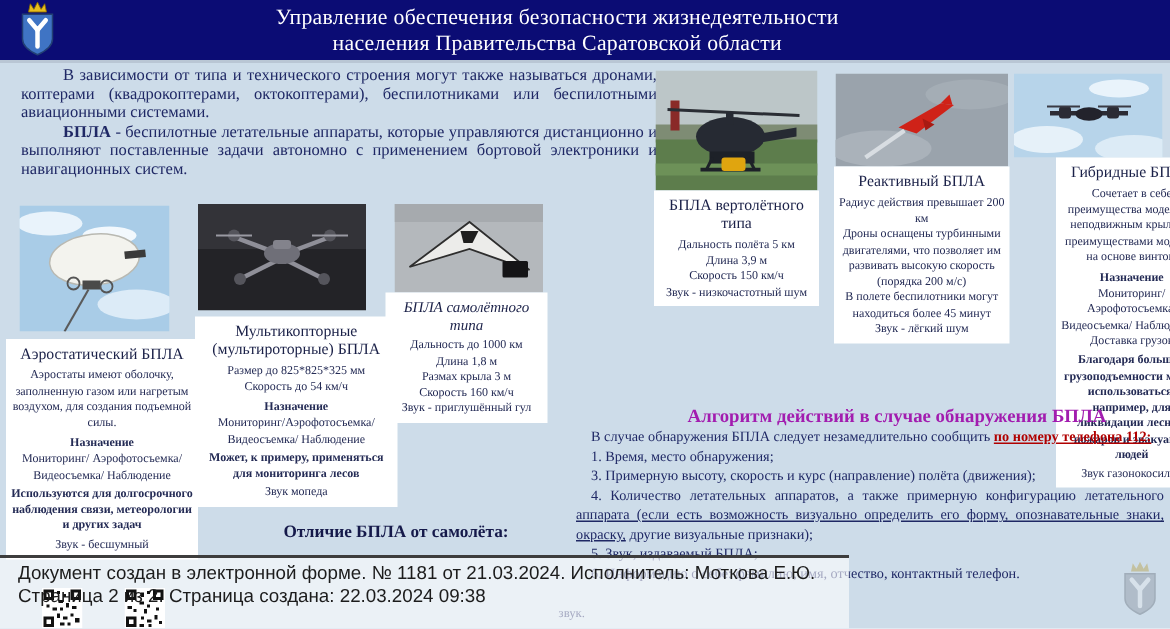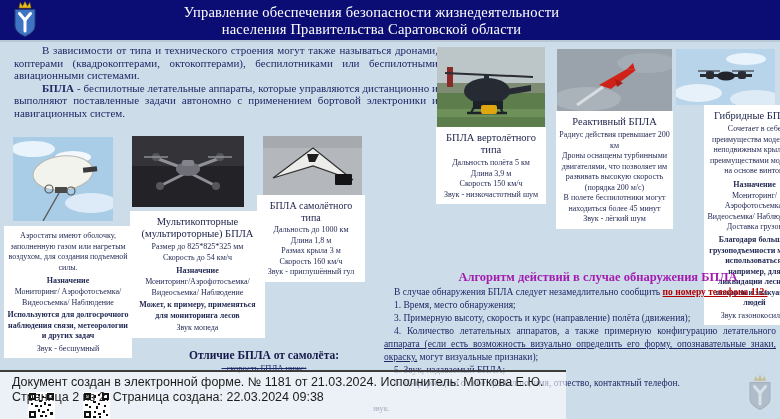--- a/index.html
+++ b/index.html
@@ -74,20 +74,21 @@
     <ellipse cx="78" cy="66" rx="26" ry="10" fill="#dcebf7"></ellipse>
     <ellipse cx="60" cy="20" rx="18" ry="6" fill="#f2f8fd"></ellipse>
     <ellipse cx="50" cy="36" rx="30" ry="17" fill="#f3f3ee" stroke="#b9b9b2" stroke-width="1" transform="rotate(-6 50 36)"></ellipse>
     <rect x="70" y="30" width="14" height="5" fill="#3a3a3a" transform="rotate(-6 77 32)"></rect>
     <rect x="42" y="50" width="12" height="6" fill="#4a4a4a"></rect>
     <line x1="46" y1="56" x2="30" y2="84" stroke="#5a5a5a" stroke-width="1.4"></line>
     <circle cx="36" cy="52" r="4" fill="none" stroke="#555555" stroke-width="1.2"></circle>
     <circle cx="58" cy="54" r="4" fill="none" stroke="#555555" stroke-width="1.2"></circle>
   </svg>
   <div class="abs card" style="left:4px;top:226px;width:128px;">
+    <div class="card-title">Аэростатический БПЛА</div>
     <div class="card-text">Аэростаты имеют оболочку, заполненную газом или нагретым воздухом, для создания подъемной силы.</div>
     <div class="card-label">Назначение</div>
     <div class="card-text">Мониторинг/ Аэрофотосъемка/ Видеосъемка/ Наблюдение</div>
     <div class="card-text bold">Используются для долгосрочного наблюдения связи, метеорологии и других задач</div>
     <div class="card-text">Звук - бесшумный</div>
   </div>
 
   <svg class="abs photo" style="left:132px;top:136px;" width="112" height="71" viewBox="0 0 112 71">
     <rect width="112" height="71" fill="#232327"></rect>
     <rect width="112" height="30" fill="#333338"></rect>
@@ -117,21 +118,21 @@
   </div>
 
   <svg class="abs photo" style="left:263px;top:136px;" width="99" height="59" viewBox="0 0 99 59">
     <rect width="99" height="59" fill="#b4b8bc"></rect>
     <rect width="99" height="12" fill="#a6aaae"></rect>
     <polygon points="10,42 50,12 90,44 50,30" fill="#ececea" stroke="#2e2e2e" stroke-width="1.2"></polygon>
     <polygon points="44,18 56,18 52,26 46,26" fill="#1e1e1e"></polygon>
     <rect x="72" y="38" width="17" height="11" rx="1" fill="#141416"></rect>
   </svg>
   <div class="abs card" style="left:257px;top:195px;width:108px;">
-    <div class="card-title" style="font-size:10px;">БПЛА самолётного типа</div>
+    <div class="card-title" style="font-size:10px;font-style:italic;">БПЛА самолётного типа</div>
     <div class="card-text">Дальность до 1000 км
 Длина 1,8 м
 Размах крыла 3 м
 Скорость 160 км/ч
 Звук - приглушённый гул</div>
   </div>
 
   <svg class="abs photo" style="left:437px;top:47px;" width="108" height="80" viewBox="0 0 108 80">
     <rect width="108" height="46" fill="#bcc6c8"></rect>
     <rect y="36" width="108" height="12" fill="#7e8c74"></rect>
@@ -188,29 +189,28 @@
   <div class="abs card" style="left:704px;top:105px;width:101px;">
     <div class="card-title">Гибридные БПЛА</div>
     <div class="card-text">Сочетает в себе преимущества моделей с неподвижным крылом с преимуществами моделей на основе винтов.</div>
     <div class="card-label">Назначение</div>
     <div class="card-text">Мониторинг/Аэрофотосъемка/ Видеосъемка/ Наблюдение/ Доставка грузов</div>
     <div class="card-text bold">Благодаря большой грузоподъемности может использоваться, например, для ликвидации лесных пожаров и эвакуации людей</div>
     <div class="card-text">Звук газонокосилки</div>
   </div>
 
   <div id="diff-title" class="abs">Отличие БПЛА от самолёта:</div>
-  <div id="diff-item1" class="abs">- скорость БПЛА ниже;</div>
   <div id="diff-last" class="abs">звук.</div>
 
   <div id="algo" class="abs">
     <div id="algo-title">Алгоритм действий в случае обнаружения БПЛА</div>
     <p class="algo-item"><span>В случае обнаружения БПЛА следует незамедлительно сообщить </span><span class="phone">по номеру телефона 112:</span></p>
     <p class="algo-item">1. Время, место обнаружения;</p>
     <p class="algo-item">3. Примерную высоту, скорость и курс (направление) полёта (движения);</p>
-    <p class="algo-item"><span>4. Количество летательных аппаратов, а также примерную конфигурацию летательного </span><span class="uline">аппарата (если есть возможность визуально определить его форму, опознавательные знаки, окраску,</span><span> могут визуальные признаки);</span></p>
+    <p class="algo-item"><span>4. Количество летательных аппаратов, а также примерную конфигурацию летательного </span><span class="uline">аппарата (если есть возможность визуально определить его форму, опознавательные знаки, окраску,</span><span> другие визуальные признаки);</span></p>
     <p class="algo-item">5. Звук, издаваемый БПЛА;</p>
     <p class="algo-item">6. Информацию о себе: фамилию, имя, отчество, контактный телефон.</p>
   </div>
 
   <svg id="watermark" class="abs" viewBox="0 0 26 37">
     <path d="M7,7 L8.2,1.5 L10.6,5.2 L13,0.5 L15.4,5.2 L17.8,1.5 L19,7 Z" fill="#b9a24a"></path>
     <path d="M3,8.5 H23 V25 Q23,31 13,35.5 Q3,31 3,25 Z" fill="#8d97a3" stroke="#6c7682" stroke-width="1"></path>
     <g stroke="#e4e8ec" stroke-width="3" stroke-linecap="round">
       <line x1="13" y1="18" x2="13" y2="30"></line>
       <line x1="13" y1="19" x2="7.5" y2="12.5"></line>

